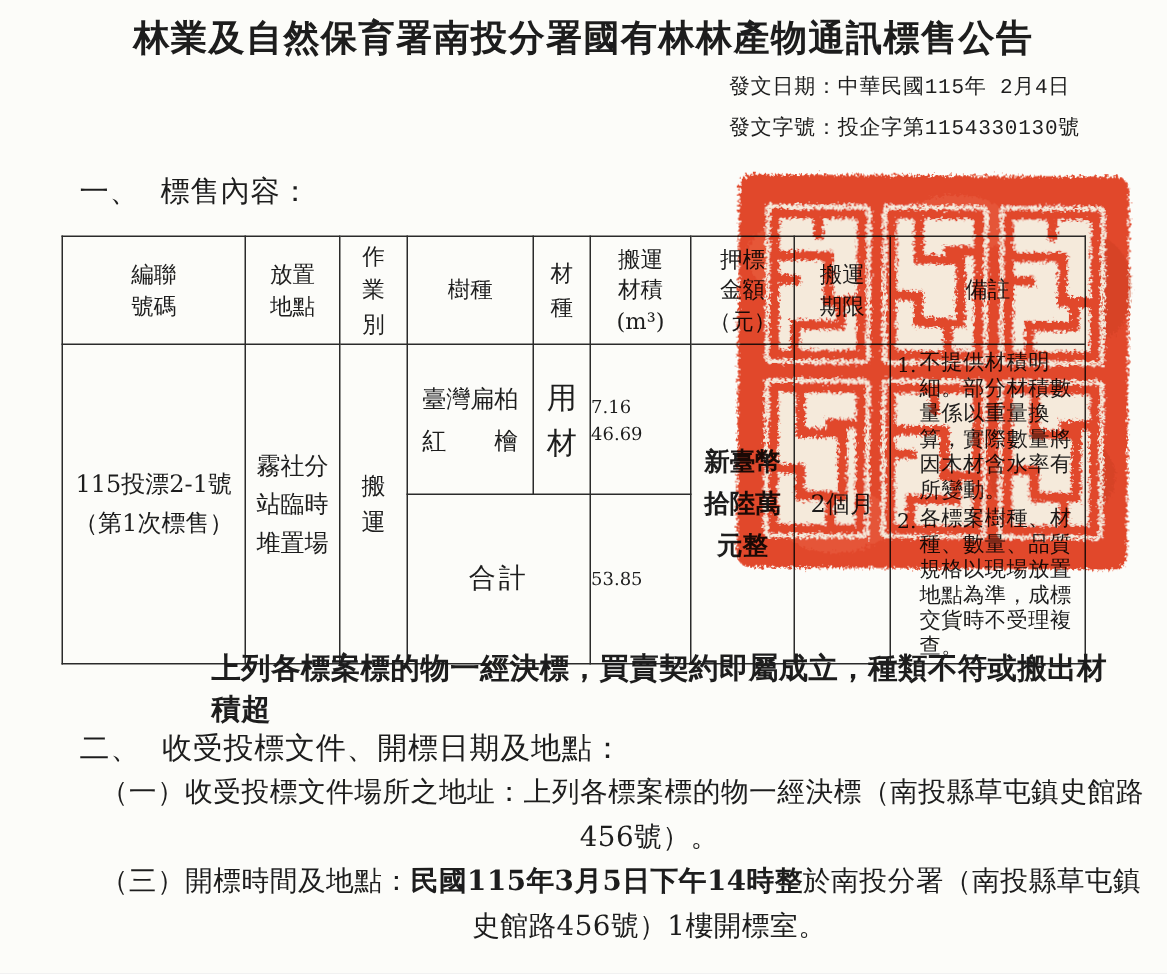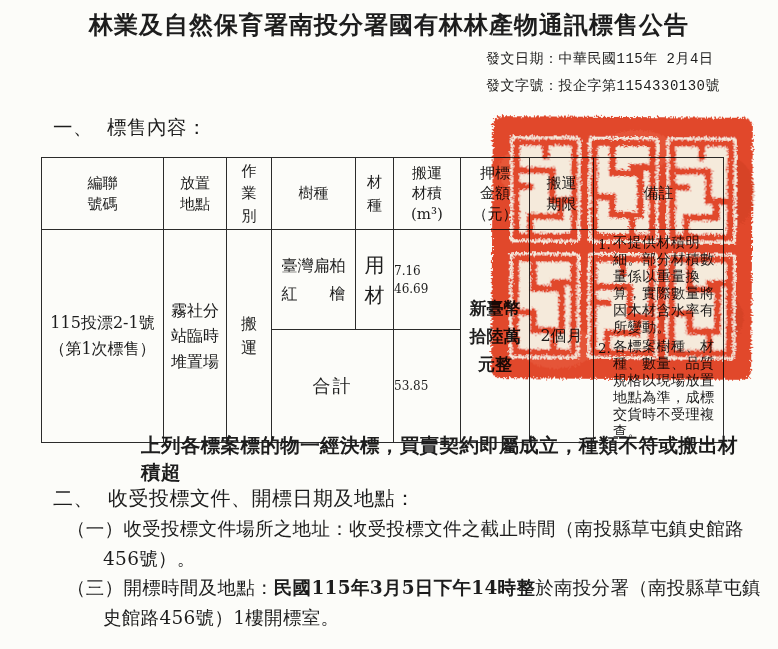--- a/index.html
+++ b/index.html
@@ -44,21 +44,21 @@
   .note{display:flex;align-items:flex-start;margin-bottom:2px;}
   .note-num{width:15px;flex:none;font-size:13.5px;padding-top:1px;}
   .note-text{width:104px;flex:none;font-size:14.2px;line-height:17px;letter-spacing:.3px;}
   
   .notice{
     position:absolute;left:95px;top:432px;width:640px;
     font-size:19.5px;font-weight:700;line-height:27px;letter-spacing:.4px;margin-left:20px;
   }
   .notice .ln1{margin-left:26px;}
   .items{position:absolute;left:67px;top:514px;font-size:18.5px;line-height:29.5px;letter-spacing:.3px;}
-  .items .cont{margin-left:36px;}
+  .items .cont{margin-left:36px;text-align:center;}
   .bold{font-weight:700;}
   
   .seal{
     position:absolute;left:487px;top:112px;width:271px;height:272px;
     mix-blend-mode:multiply;opacity:.93;transform:rotate(.4deg);
     pointer-events:none;z-index:5;
   }
 </style>
 </head>
 <body>
@@ -163,21 +163,21 @@
 
   <div class="notice">
     <div class="ln1">上列各標案標的物一經決標，買賣契約即屬成立，種類不符或搬出材積超</div>
   </div>
 
   <div class="section-label s2">
     <span>二、</span><span class="sec-gap"></span><span>收受投標文件、開標日期及地點：</span>
   </div>
 
   <div class="items">
-    <div>（一）收受投標文件場所之地址：收受投標文件之截止時間（南投縣草屯鎮史館路</div>
+    <div>（一）收受投標文件場所之地址：上列各標案標的物一經決標（南投縣草屯鎮史館路</div>
     <div class="cont">456號）。</div>
     <div><span>（三）開標時間及地點：</span><span class="bold">民國115年3月5日下午14時整</span><span>於南投分署（南投縣草屯鎮</span></div>
     <div class="cont">史館路456號）1樓開標室。</div>
   </div>
 
   <svg class="seal" viewBox="0 0 271 272" xmlns="http://www.w3.org/2000/svg">
     <defs>
       <filter id="rgh" x="-8%" y="-8%" width="116%" height="116%">
         <feTurbulence type="fractalNoise" baseFrequency="0.55" numOctaves="2" result="n"></feTurbulence>
         <feDisplacementMap in="SourceGraphic" in2="n" scale="7"></feDisplacementMap>

